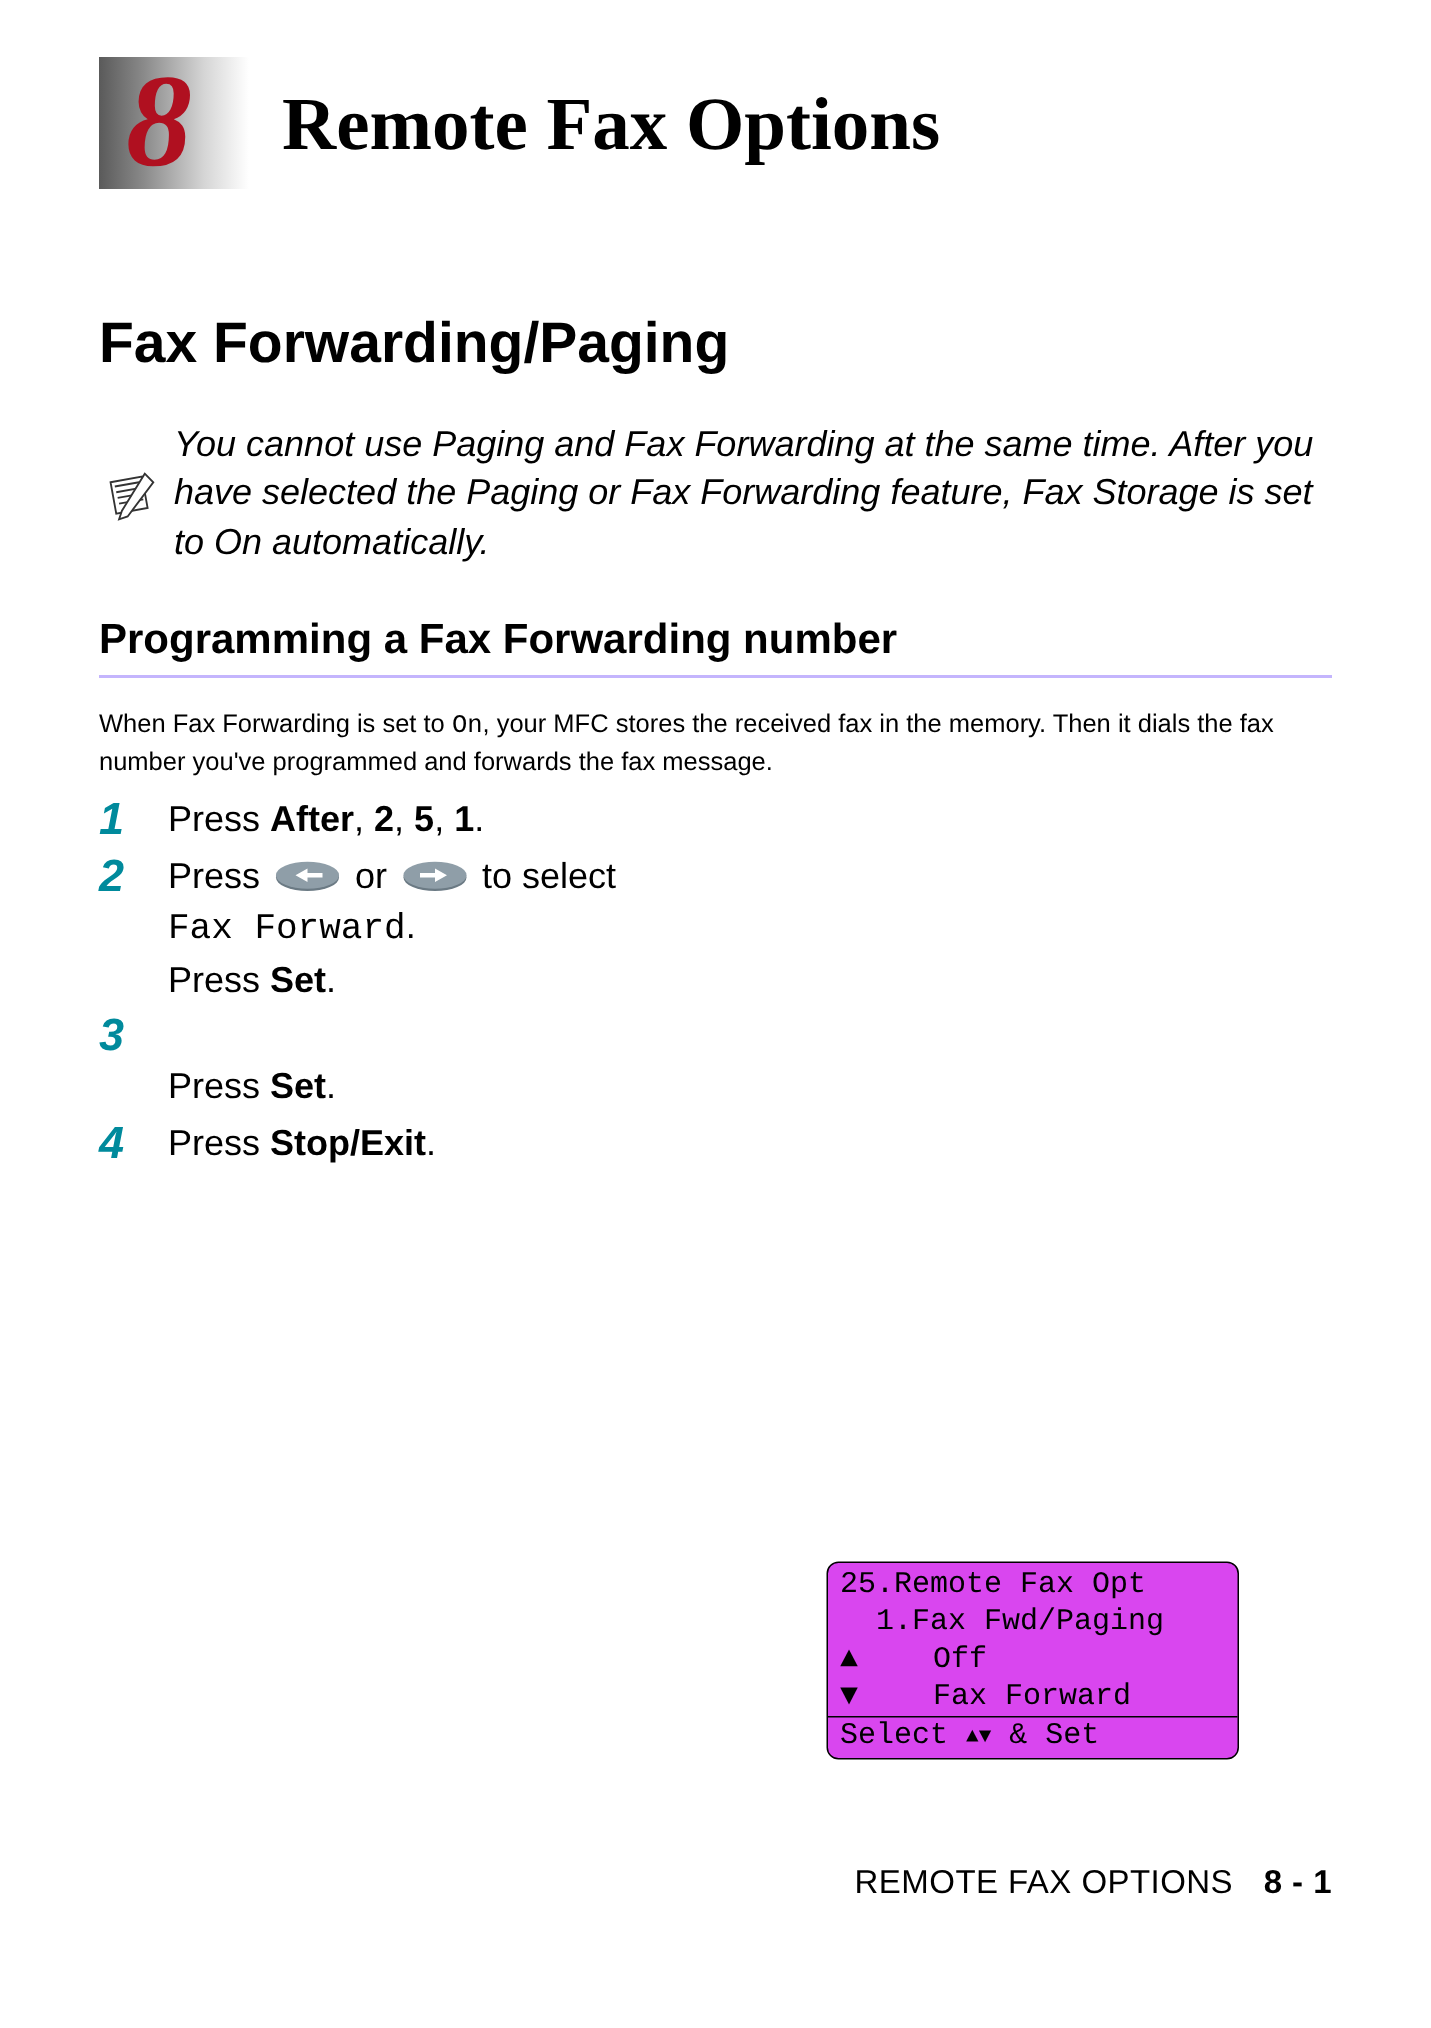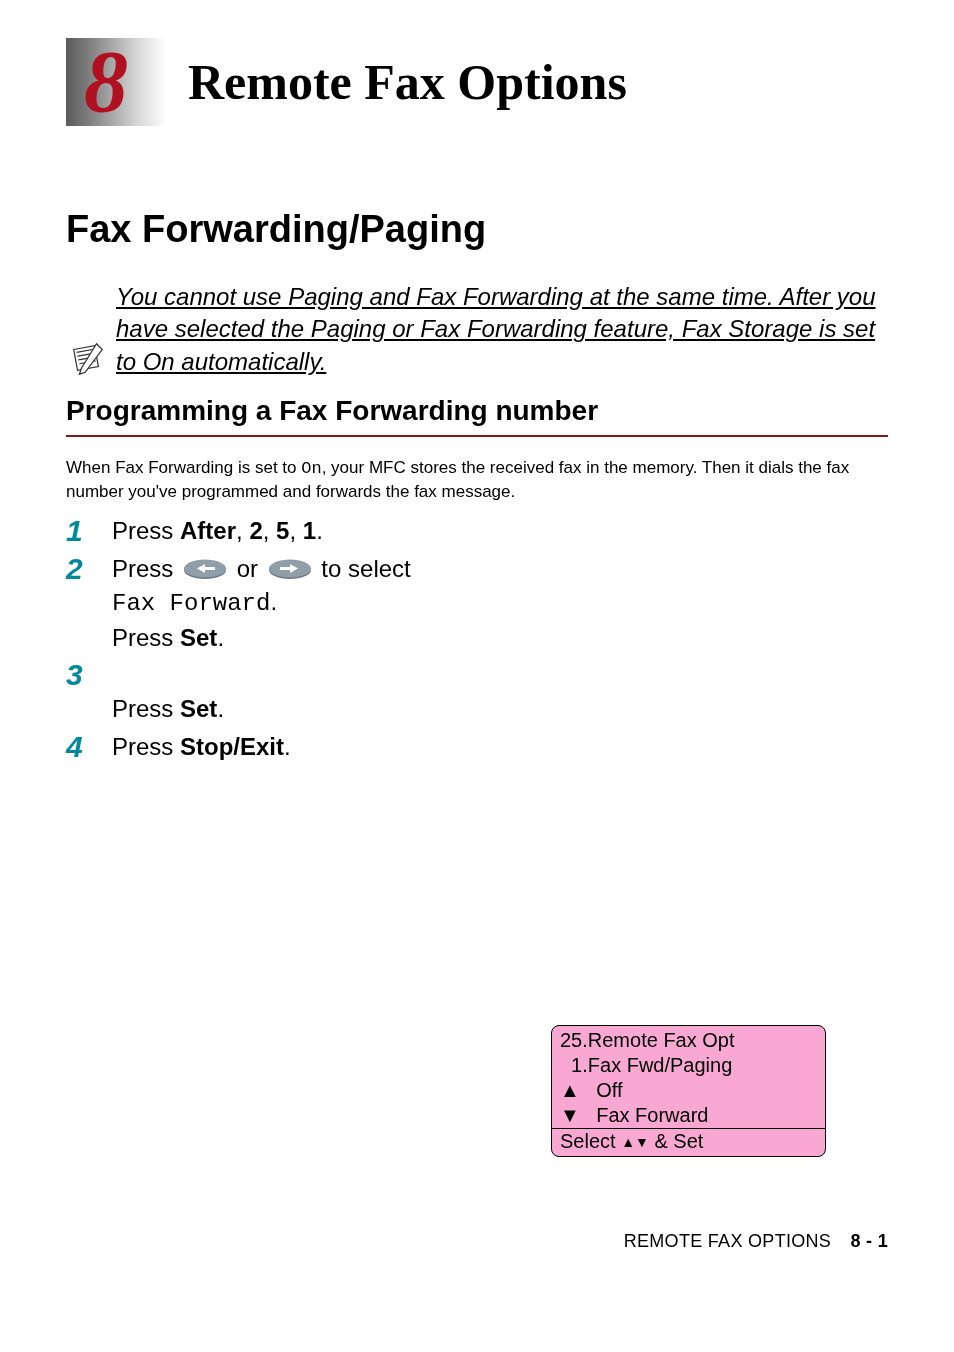--- a/index.html
+++ b/index.html
@@ -45,42 +45,41 @@
       font-size: 50px;
       font-weight: bold;
     }
     .section-title {
       font-size: 38px;
       font-weight: bold;
       margin-bottom: 30px;
     }
     .note-block {
       display: flex;
-      align-items: flex-end;
-      margin-bottom: 17px;
+      align-items: center;
+      margin-bottom: 32px;
       margin-left: 2px;
-      text-decoration: underline;
     }
     .note-icon {
       width: 38px;
       height: 38px;
       flex-shrink: 0;
       margin-right: 10px;
       margin-top: 2px;
     }
     .note-text {
       font-style: italic;
       font-size: 24px;
       line-height: 1.35;
     }
     .subsection-title {
       font-size: 28px;
       font-weight: bold;
       padding-bottom: 8px;
-      border-bottom: 2px solid #7f1d1d;
+      border-bottom: 2px solid #c4b5fd;
       margin-bottom: 20px;
     }
     .body-text {
       font-size: 17px;
       line-height: 1.35;
       margin-bottom: 10px;
     }
     .steps {
       list-style: none;
       margin-top: 4px;
@@ -121,25 +120,25 @@
       width: 44px;
       height: 22px;
     }
     .lcd-box {
       position: absolute;
       right: 62px;
       top: 511px;
       width: 275px;
       border: 1.5px solid #000;
       border-radius: 8px;
-      font-family: Liberation Sans, sans-serif;
+      font-family: Liberation Mono, monospace;
       font-size: 20px;
       line-height: 1.25;
       padding: 2px 8px 2px 8px;
-      background: #f9a8d4;
+      background: #d946ef;
     }
     .lcd-row {
       display: flex;
       align-items: center;
       white-space: pre;
     }
     .lcd-tri {
       display: inline-block;
       width: 14px;
       text-align: left;
@@ -154,23 +153,23 @@
       text-align: right;
     }
     .small-tri-up, .small-tri-down {
       display: inline-block;
       font-size: 14px;
       line-height: 1;
       vertical-align: middle;
     }
     .page-footer {
       position: absolute;
-      bottom: 100px;
+      bottom: 84px;
       right: 66px;
-      font-size: 18px;
+      font-size: 22px;
       letter-spacing: 0.3px;
     }
     .page-footer .page-num {
       font-weight: bold;
       margin-left: 14px;
     }
     .step-wrap {
       position: relative;
     }
   </style>

